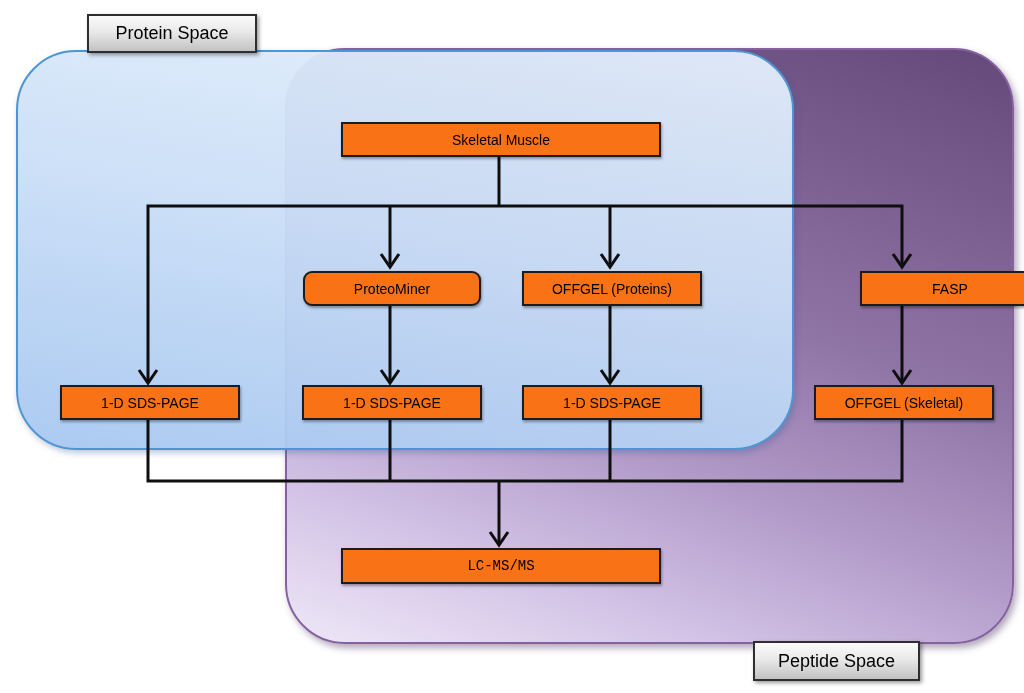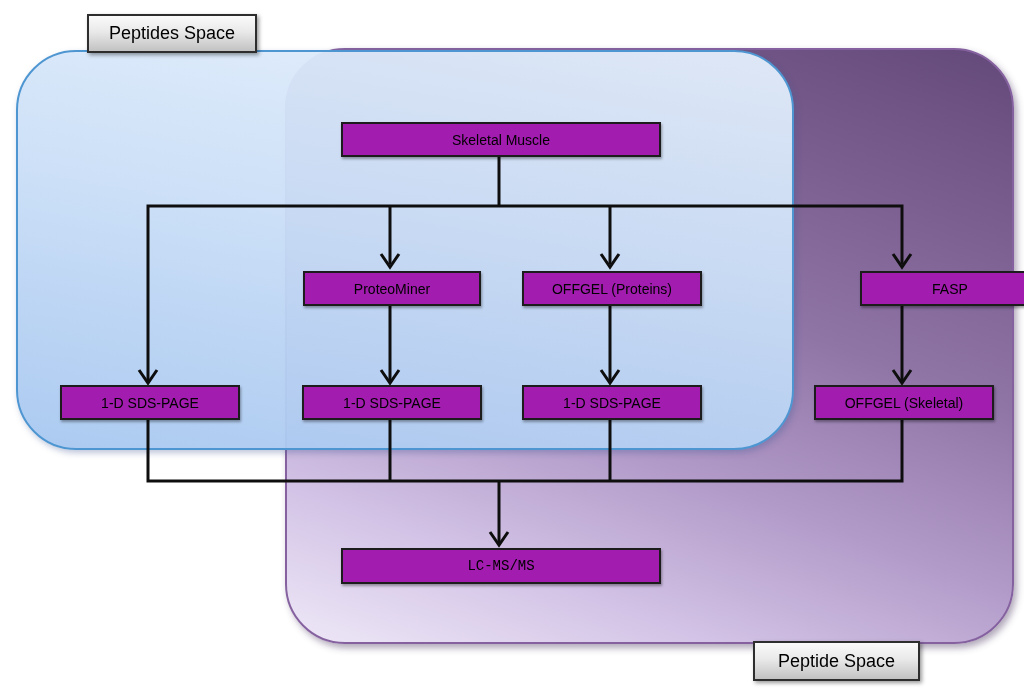--- a/index.html
+++ b/index.html
@@ -18,27 +18,27 @@
   .space.protein {
     left:16px; top:50px; width:774px; height:396px; z-index:2;
     border:2.5px solid #4e96d1;
     background:linear-gradient(190deg,
       rgba(228,239,252,0.95) 0%, rgba(203,223,247,0.95) 45%, rgba(167,199,240,0.95) 100%);
     box-shadow:2px 3px 6px rgba(70,90,150,0.35);
   }
   .connectors { position:absolute; left:0; top:0; z-index:3; }
   .connectors path { stroke:#0e0e0e; stroke-width:3; fill:none; }
   .node {
-    position:absolute; z-index:4; background:#a21caf; border:2px solid #1c1c1c;
+    position:absolute; z-index:4; background:#f97316; border:2px solid #1c1c1c;
     display:flex; align-items:center; justify-content:center;
     font-size:14px; color:#000000; box-shadow:1px 1.5px 2.5px rgba(0,0,0,0.35);
     white-space:nowrap;
   }
   .n-skeletal   { left:341px; top:122px; width:316px; height:31px; }
-  .n-proteominer{ left:303px; top:271px; width:174px; height:31px; }
+  .n-proteominer{ left:303px; top:271px; width:174px; height:31px;border-radius:9px; }
   .n-offgelp    { left:522px; top:271px; width:176px; height:31px; }
   .n-fasp       { left:860px; top:271px; width:176px; height:31px; }
   .n-sdsl       { left:60px;  top:385px; width:176px; height:31px; }
   .n-sdsm       { left:302px; top:385px; width:176px; height:31px; }
   .n-sdsr       { left:522px; top:385px; width:176px; height:31px; }
   .n-offgelpep  { left:814px; top:385px; width:176px; height:31px; }
   .n-lcmsms     { left:341px; top:548px; width:316px; height:32px;font-family:Liberation Mono, monospace; }
   .space-label {
     position:absolute; z-index:5; border:2px solid #2e2e2e;
     background:linear-gradient(180deg, #fafafa 0%, #e9e9e9 45%, #c2c2c2 100%);
@@ -86,16 +86,16 @@
   <div class="node n-skeletal">Skeletal Muscle</div>
   <div class="node n-proteominer">ProteoMiner</div>
   <div class="node n-offgelp">OFFGEL (Proteins)</div>
   <div class="node n-fasp">FASP</div>
   <div class="node n-sdsl">1-D SDS-PAGE</div>
   <div class="node n-sdsm">1-D SDS-PAGE</div>
   <div class="node n-sdsr">1-D SDS-PAGE</div>
   <div class="node n-offgelpep">OFFGEL (Skeletal)</div>
   <div class="node n-lcmsms">LC-MS/MS</div>
 
-  <div class="space-label label-protein">Peptides Space</div>
+  <div class="space-label label-protein">Protein Space</div>
   <div class="space-label label-peptide">Peptide Space</div>
 
 </div>
 
 </body></html>

